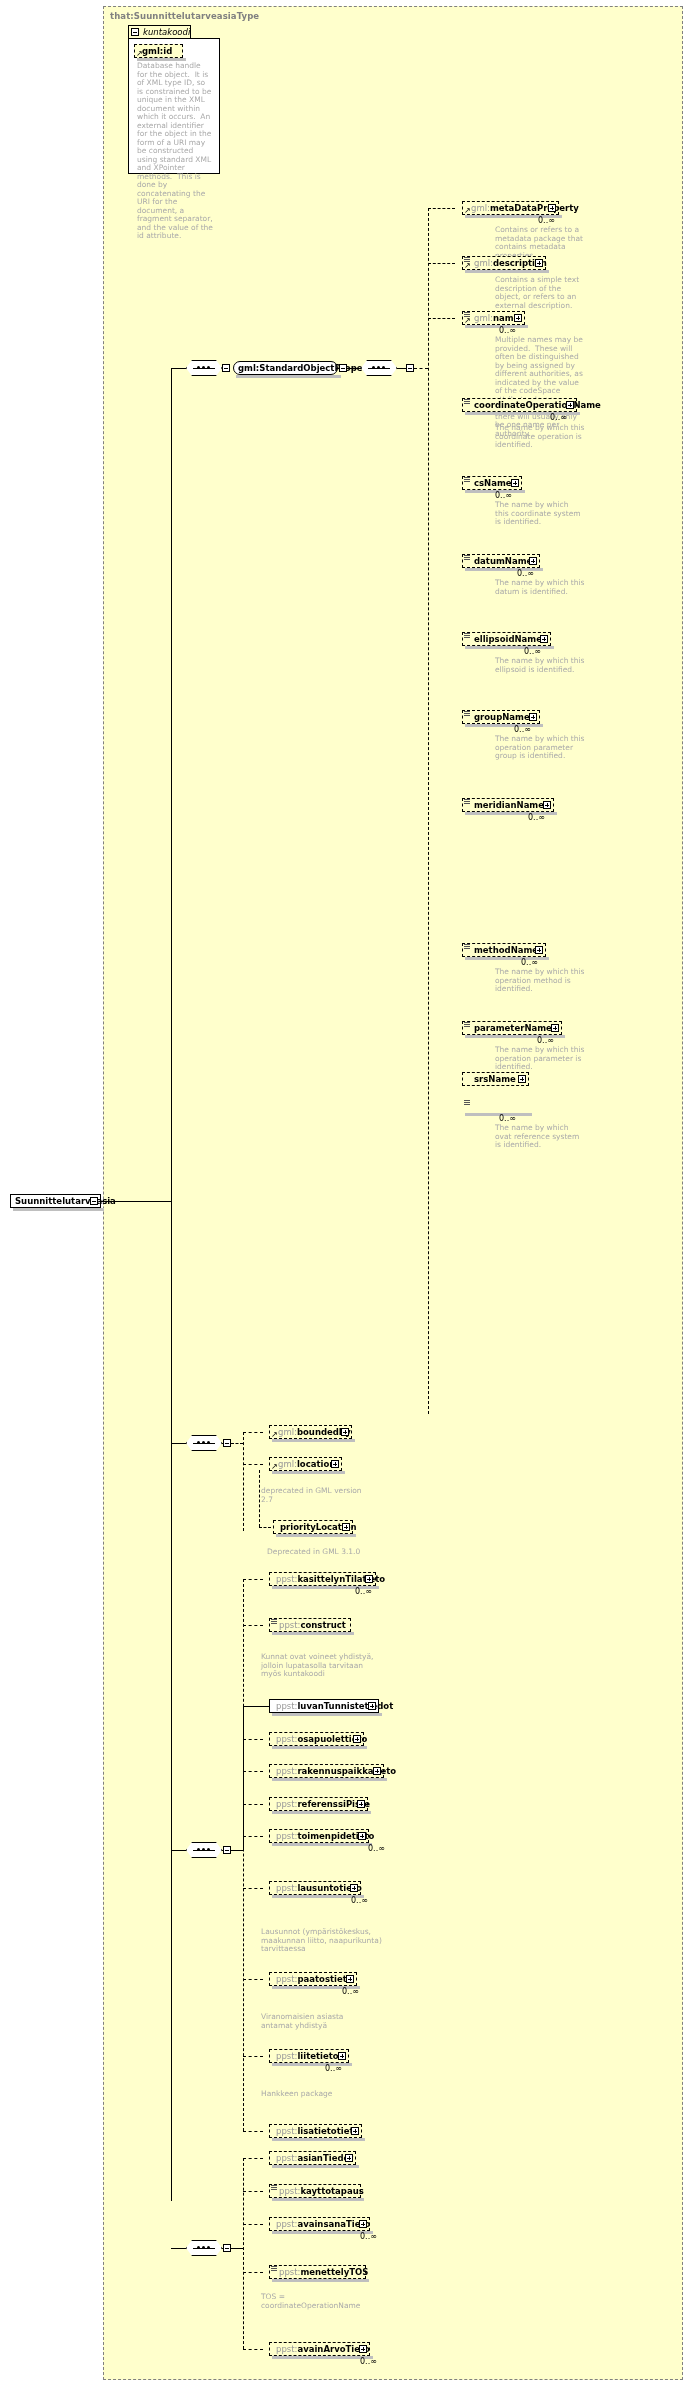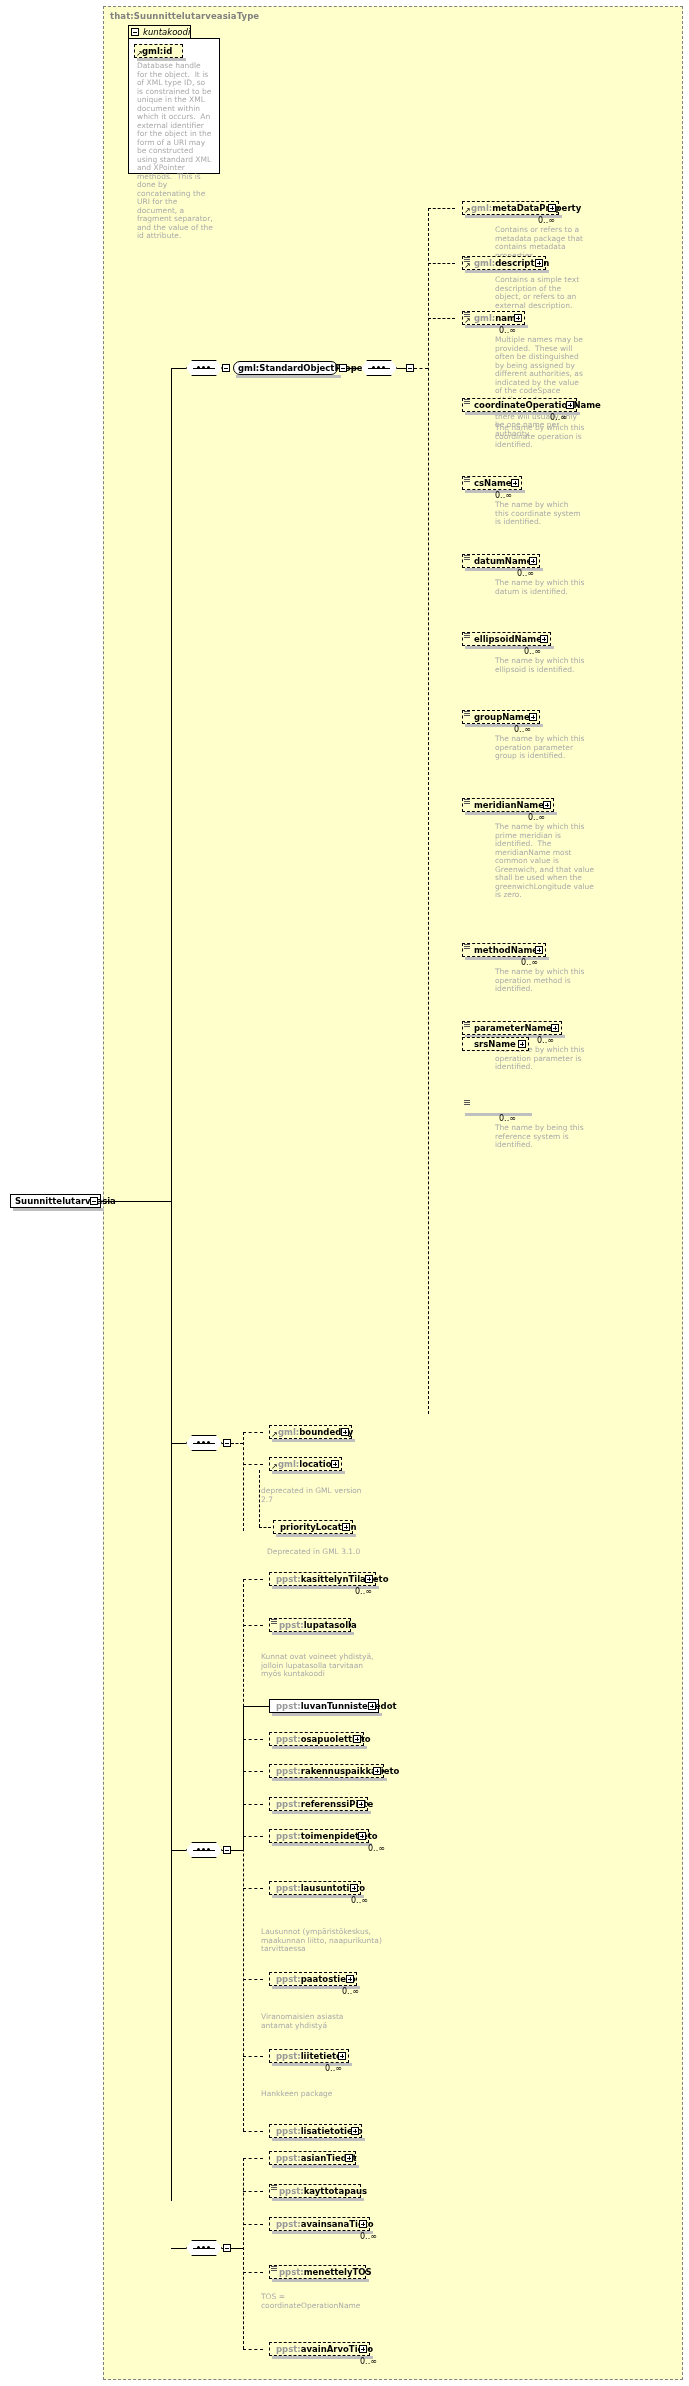--- a/index.html
+++ b/index.html
@@ -43,21 +43,21 @@
 
   
   .node{
     position:absolute;box-sizing:border-box;background:#FFFFCC;
     height:14px;line-height:12px;
     font-size:8.5px;font-weight:bold;color:#000;
     white-space:nowrap;padding:0 13px 0 4px;
   }
   .node.solid{border:1px solid #000;background:#fff;}
   .node.dashed{border:1px dashed #000;background:#FFFFCC;}
-  .node .ns{color:#999;font-weight:bold;}
+  .node .ns{color:#999;font-weight:normal;}
   .nodeshadow{position:absolute;background:#bfbfbf;}
 
   .node .boxplus{
     position:absolute;right:2px;top:2px;
     width:8px;height:8px;border:1px solid #000;background:#fff;box-sizing:border-box;
   }
   .node .boxplus:before{content:"";position:absolute;left:1px;top:3px;width:4px;height:1px;background:#000;}
   .node .boxplus:after{content:"";position:absolute;left:3px;top:1px;width:1px;height:4px;background:#000;}
   .node .boxminus{
     position:absolute;right:2px;top:2px;
@@ -291,21 +291,20 @@
   <div class="node dashed" style="left:462px;top:798px;width:92px;padding-left:11px;">
     <span class="ns"></span><span>meridianName</span>
     <span class="boxplus"></span>
   </div>
   <div class="simplemark" style="left:464px;top:799px;">
       <i></i>
       <i></i>
       <i></i>
     </div>
   <div class="occ" style="left:528px;top:813px;">0..∞</div>
-  <div class="doc" style="left:495px;top:823px;width:100px;">The name by which this prime meridian is identified.  The meridianName most common value is Greenwich, and that value shall be used when the greenwichLongitude value is zero.</div>
 
   <div class="nodeshadow" style="left:465px;top:957px;width:84px;height:3px;"></div>
   <div class="node dashed" style="left:462px;top:943px;width:84px;padding-left:11px;">
     <span class="ns"></span><span>methodName</span>
     <span class="boxplus"></span>
   </div>
   <div class="simplemark" style="left:464px;top:944px;">
       <i></i>
       <i></i>
       <i></i>
@@ -320,31 +319,31 @@
   </div>
   <div class="simplemark" style="left:464px;top:1022px;">
       <i></i>
       <i></i>
       <i></i>
     </div>
   <div class="occ" style="left:537px;top:1036px;">0..∞</div>
   <div class="doc" style="left:495px;top:1046px;width:92px;">The name by which this operation parameter is identified.</div>
 
   <div class="nodeshadow" style="left:465px;top:1113px;width:67px;height:3px;"></div>
-  <div class="node dashed" style="left:462px;top:1037px;width:67px;padding-left:11px;text-align:center;">
+  <div class="node dashed" style="left:462px;top:1072px;width:67px;padding-left:11px;text-align:center;">
     <span class="ns"></span><span>srsName</span>
     <span class="boxplus"></span>
   </div>
   <div class="simplemark" style="left:464px;top:1100px;">
       <i></i>
       <i></i>
       <i></i>
     </div>
   <div class="occ" style="left:499px;top:1114px;">0..∞</div>
-  <div class="doc" style="left:495px;top:1124px;width:92px;">The name by being this reference system is identified.</div>
+  <div class="doc" style="left:495px;top:1124px;width:92px;">The name by which ovat reference system is identified.</div>
 
   <div class="seq" style="left:186px;top:1435px;">
     <div class="hexshadow"></div>
       <div class="hex"></div>
     <div class="line"></div>
       <div class="dot d1"></div>
       <div class="dot d2"></div>
       <div class="dot d3"></div>
   </div>
   <div class="ln h" style="left:171px;top:1443px;width:15px;"></div>
@@ -398,21 +397,21 @@
   <div class="nodeshadow" style="left:272px;top:1586px;width:107px;height:3px;"></div>
   <div class="node dashed" style="left:269px;top:1572px;width:107px;padding-left:6px;">
     <span class="ns">ppst:</span><span>kasittelynTilatieto</span>
     <span class="boxplus"></span>
   </div>
   <div class="occ" style="left:355px;top:1587px;">0..∞</div>
 
   <div class="dln h" style="left:243px;top:1625px;width:20px;"></div>
   <div class="nodeshadow" style="left:272px;top:1632px;width:82px;height:3px;"></div>
   <div class="node dashed" style="left:269px;top:1618px;width:82px;padding-left:9px;padding-right:4px;">
-    <span class="ns">ppst:</span><span>lupatasolla</span>
+    <span class="ns">ppst:</span><span>construct</span>
   </div>
   <div class="simplemark" style="left:271px;top:1619px;">
       <i></i>
       <i></i>
       <i></i>
     </div>
   <div class="doc" style="left:261px;top:1653px;width:115px;">Kunnat ovat voineet yhdistyä, jolloin lupatasolla tarvitaan myös kuntakoodi</div>
 
   <div class="ln h" style="left:243px;top:1706px;width:26px;"></div>
   <div class="nodeshadow" style="left:272px;top:1713px;width:110px;height:3px;"></div>

